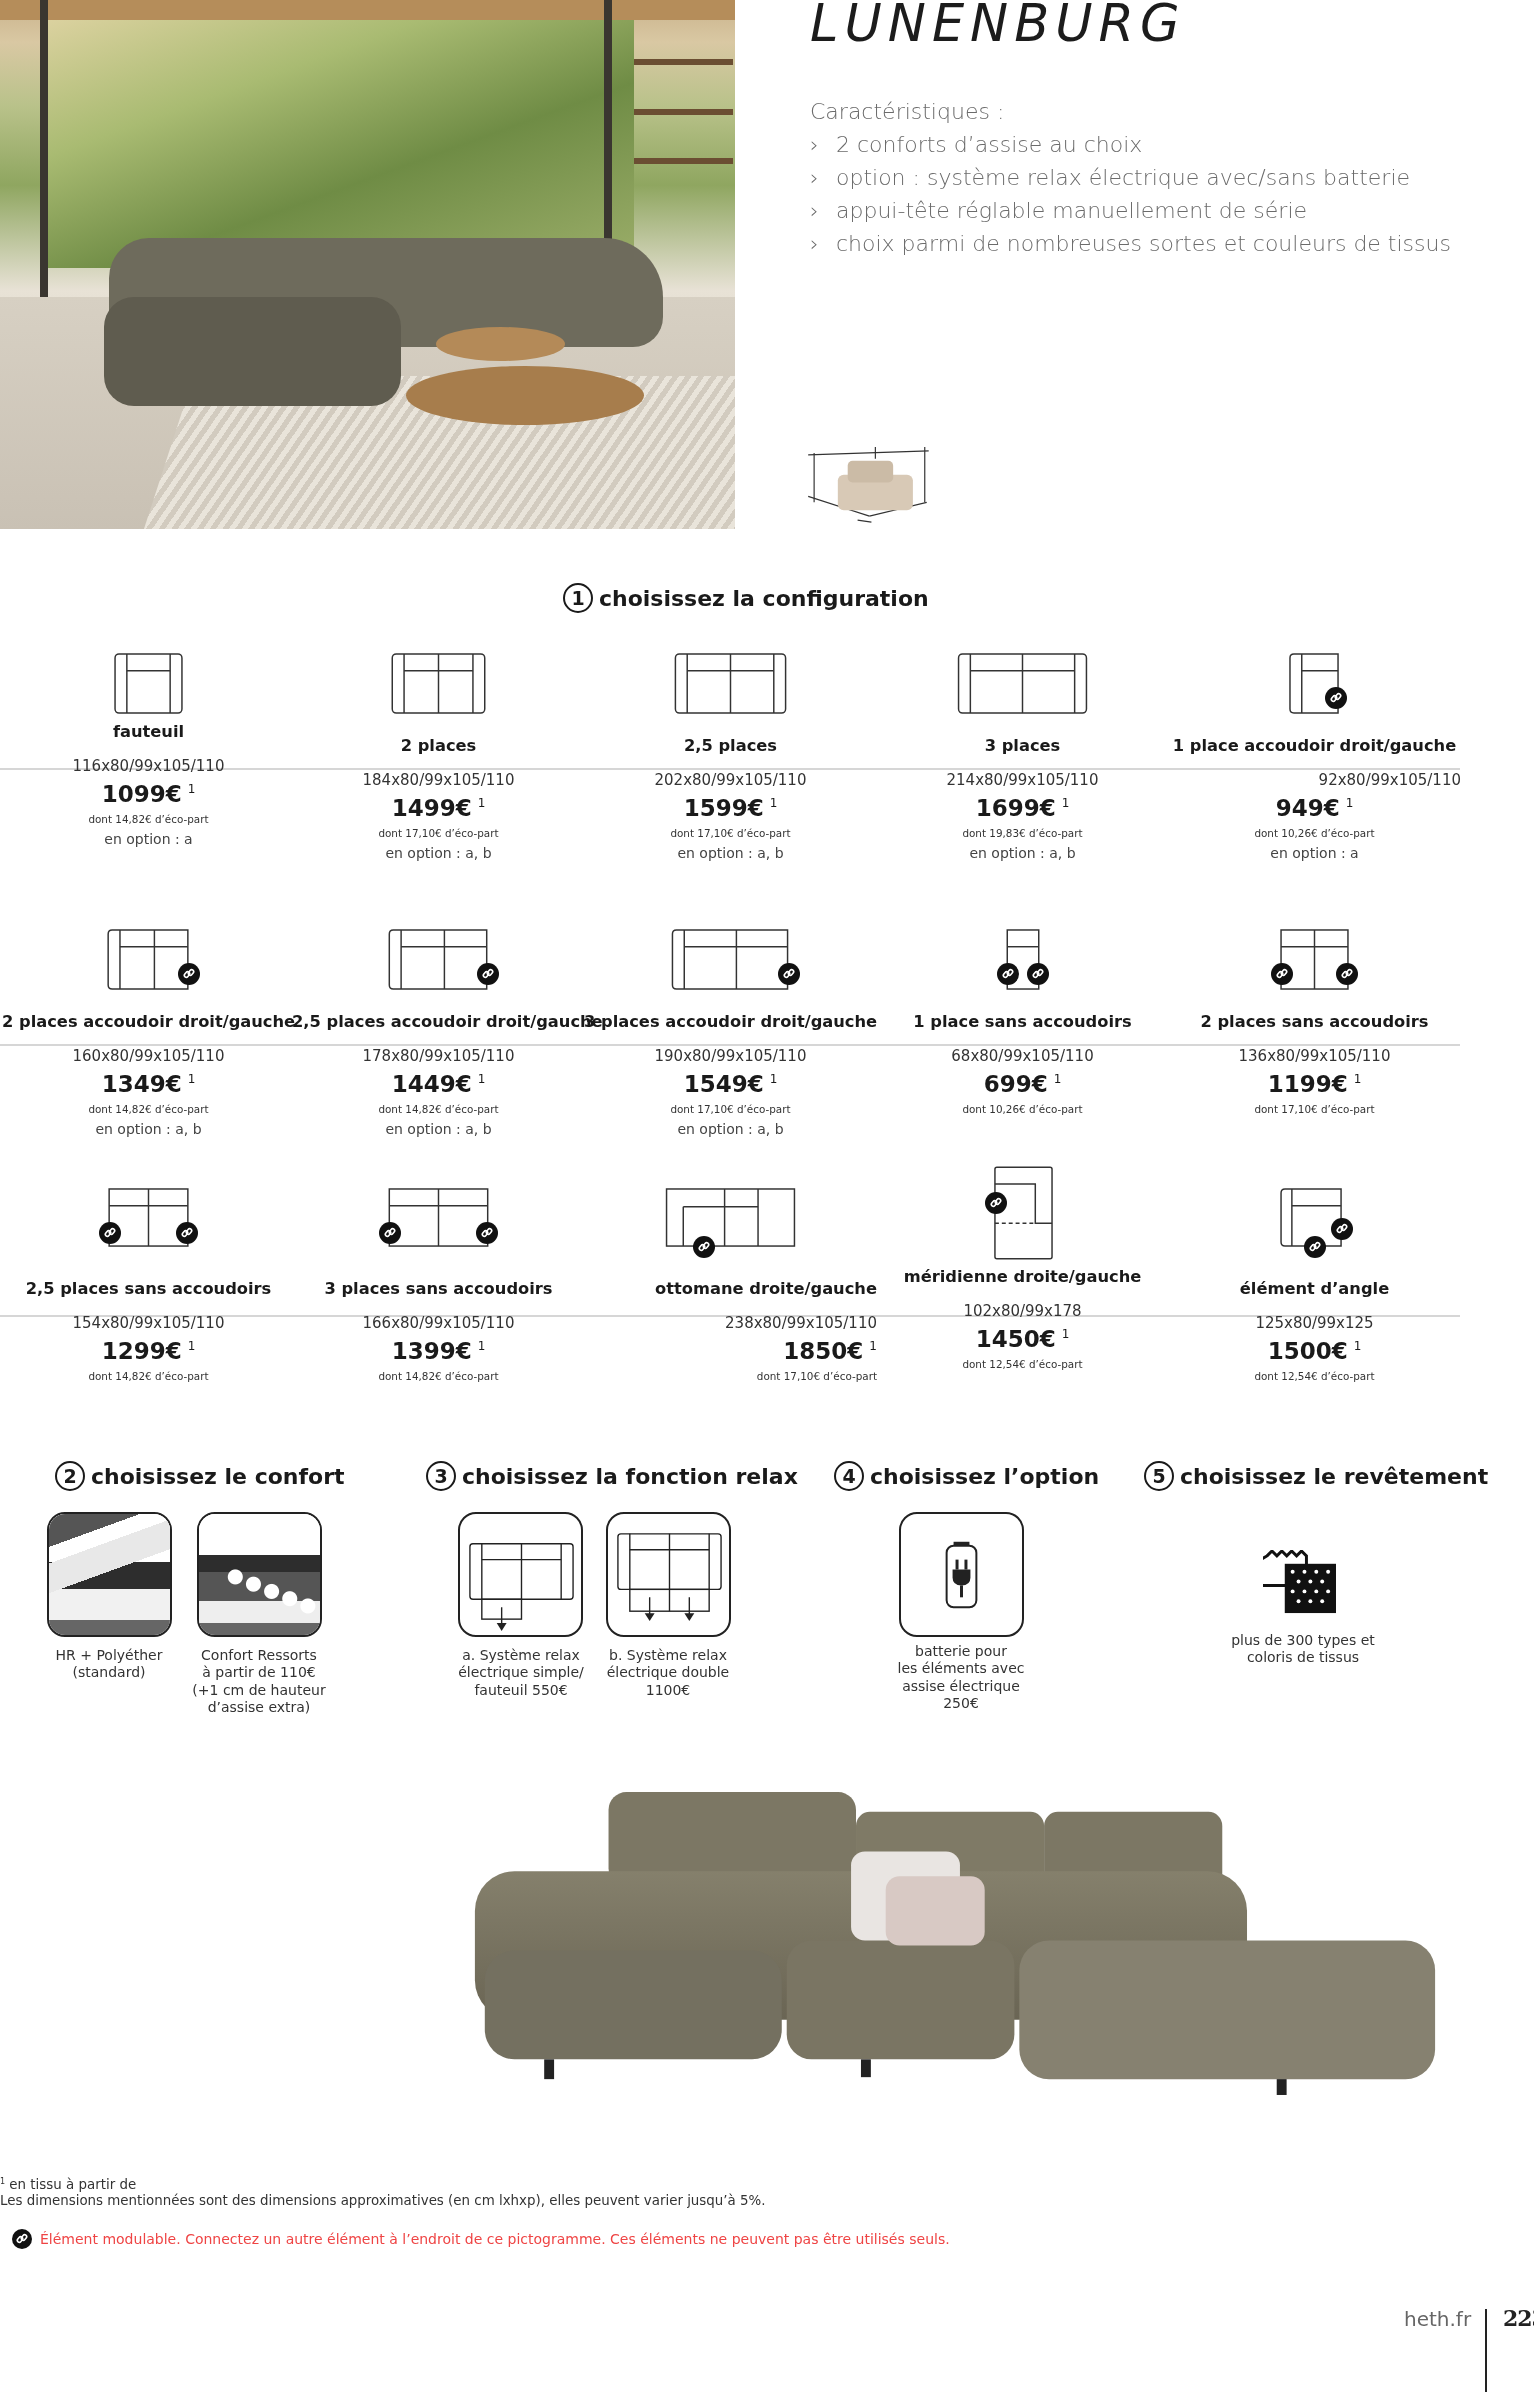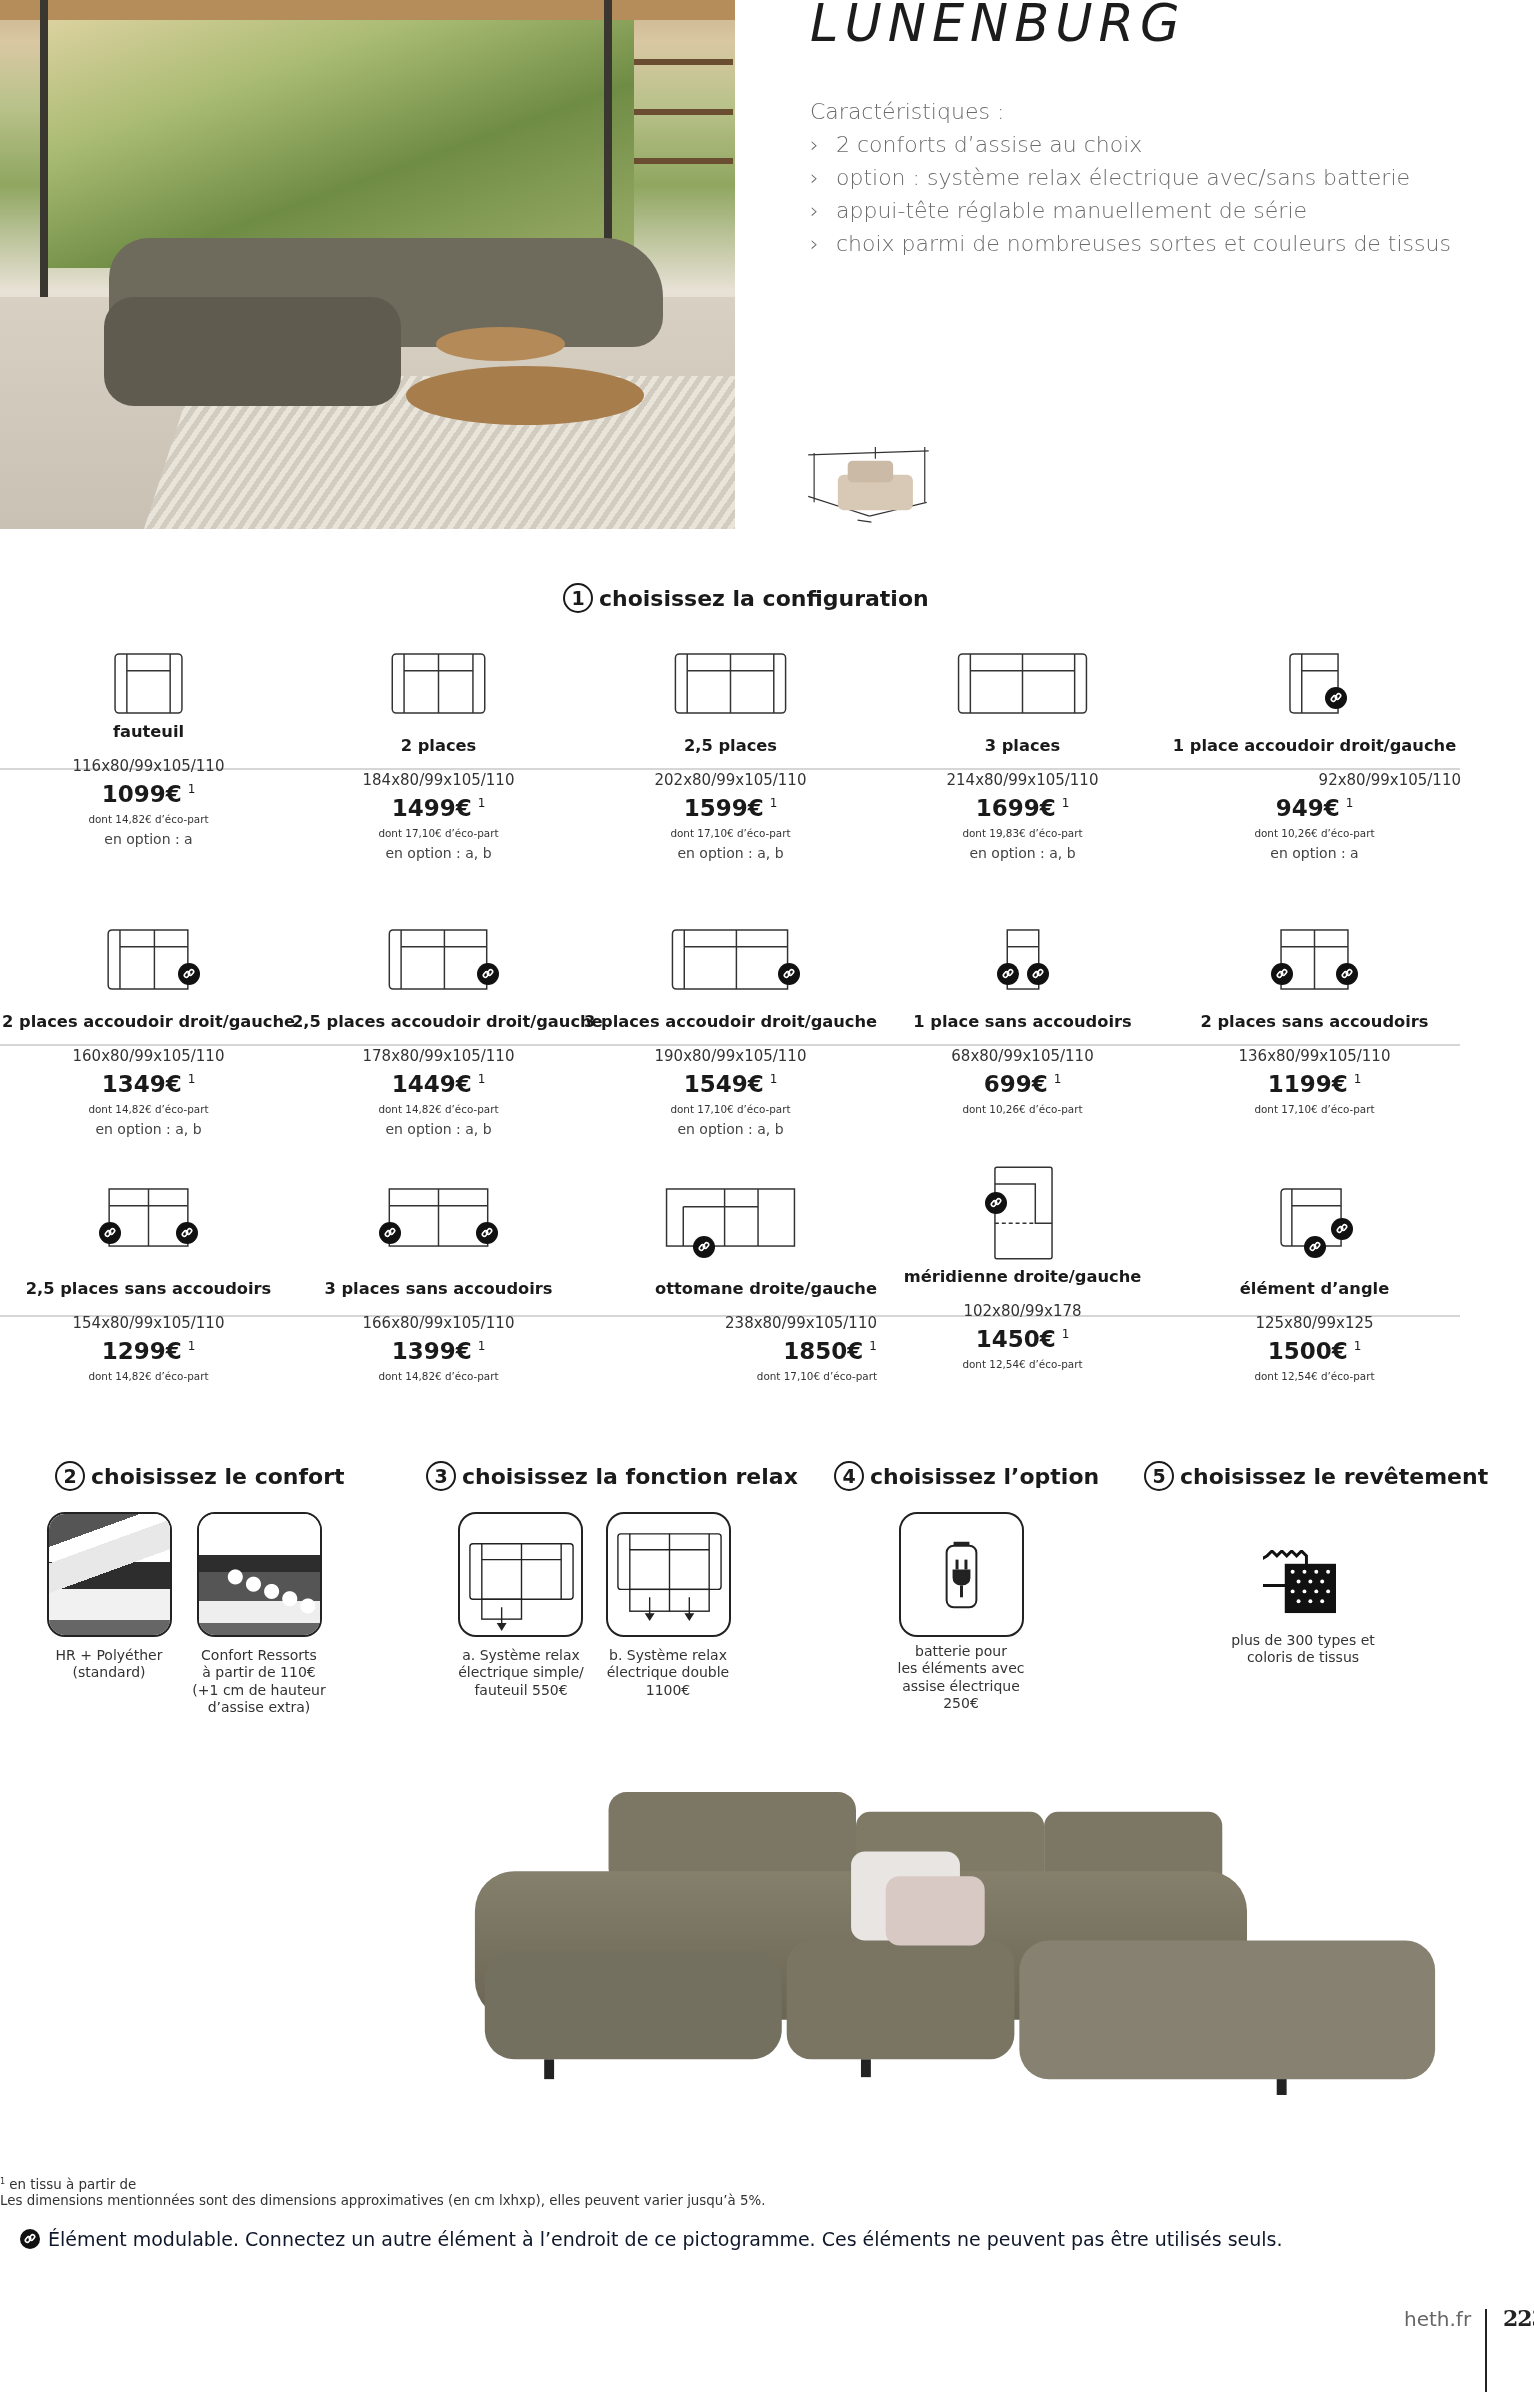--- a/index.html
+++ b/index.html
@@ -59,21 +59,21 @@
   .foam { width: 100%; height: 100%; background:
       linear-gradient(160deg, transparent 0 30%, #e8e8e8 30% 48%, transparent 48%),
       linear-gradient(160deg, #555 0 20%, transparent 20%),
       linear-gradient(180deg, #fff 0 40%, #2d2d2d 40% 62%, #f1f1f1 62% 88%, #666 88%); }
 
   
   .bigsofa { position: absolute; left: 465px; top: 1782px; width: 980px; height: 327px; }
 
   .foot-notes { position: absolute; left: 0; top: 2174px; font-size: 13.4px; color: #333; line-height: 16px; }
   .foot-notes sup { font-size: 8px; }
-  .mod-note { position: absolute; left: 20px; top: 2228px; font-size: 19px; color: #0f172a; line-height: 22px; }
+  .mod-note { position: absolute; left: 12px; top: 2228px; font-size: 14px; color: #ef4444; line-height: 22px; }
   .mod-note .line1 { display: flex; align-items: center; gap: 8px; }
   .mod-note .line2 { padding-left: 26px; }
 
   .footer-site { position: absolute; left: 1404px; top: 2307px; font-size: 20px; color: #666; }
   .footer-rule { position: absolute; left: 1485px; top: 2309px; width: 2px; height: 84px; background: #222; }
   .footer-page { position: absolute; left: 1503px; top: 2305px; font-family: "DejaVu Serif", serif; font-size: 22px; font-weight: bold; color: #222; letter-spacing: -1px; }
 </style>
 </head>
 <body>
 

